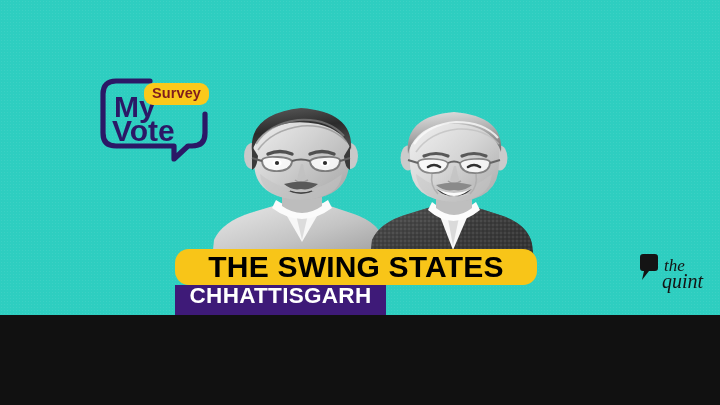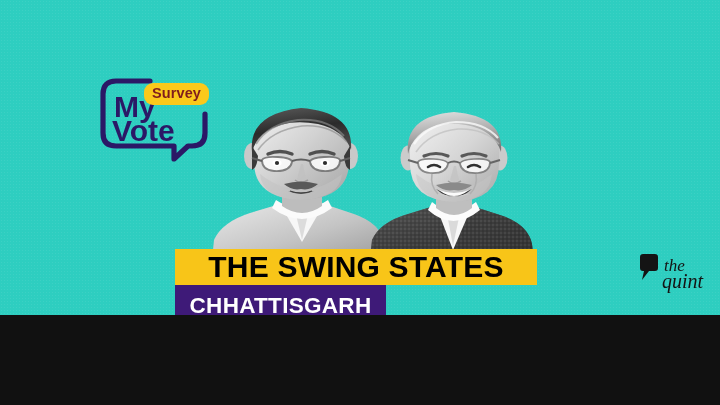--- a/index.html
+++ b/index.html
@@ -79,40 +79,41 @@
   #banner-title {
     position: absolute;
     left: 175px;
     top: 249px;
     width: 362px;
     height: 36px;
     background: #F8C518;
     display: flex;
     align-items: center;
     justify-content: center;
+    border-radius: 14px;
   }
   #banner-title .txt {
     font-family: "Liberation Sans", sans-serif;
     font-weight: bold;
     font-size: 30px;
     letter-spacing: .2px;
     color: #000;
     line-height: 1;
     white-space: nowrap;
   }
 
   #banner-subtitle {
     position: absolute;
     left: 175px;
     top: 285px;
     width: 211px;
     height: 32px;
     background: #3e1a78;
     display: flex;
-    align-items: flex-end;
+    align-items: flex-start;
     justify-content: center;
   }
   #banner-subtitle .txt {
     font-family: "Liberation Sans", sans-serif;
     font-weight: bold;
     font-size: 22.5px;
     letter-spacing: .3px;
     color: #ffffff;
     line-height: 1;
     white-space: nowrap;

